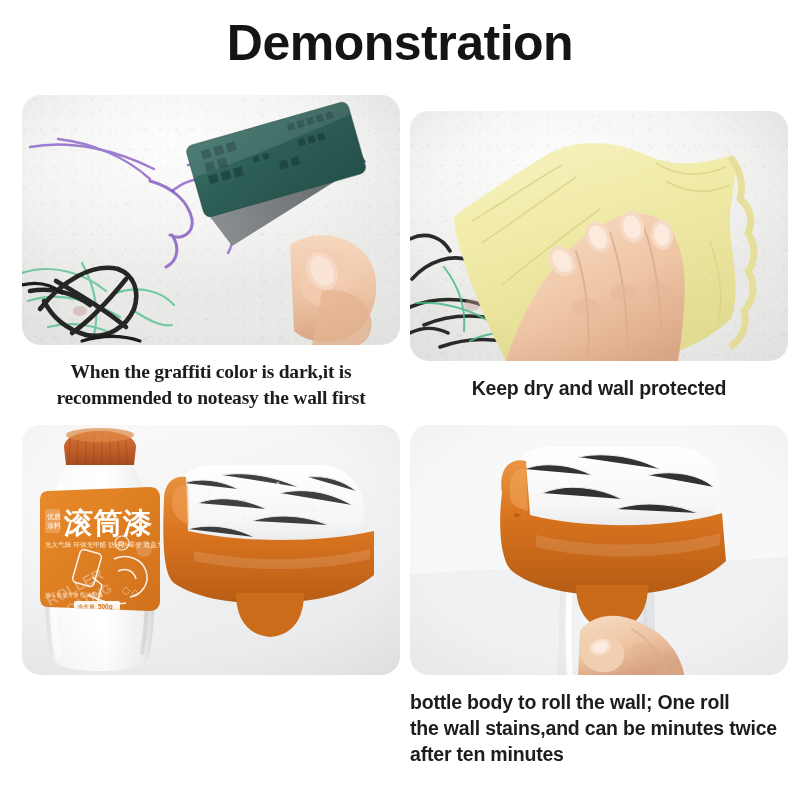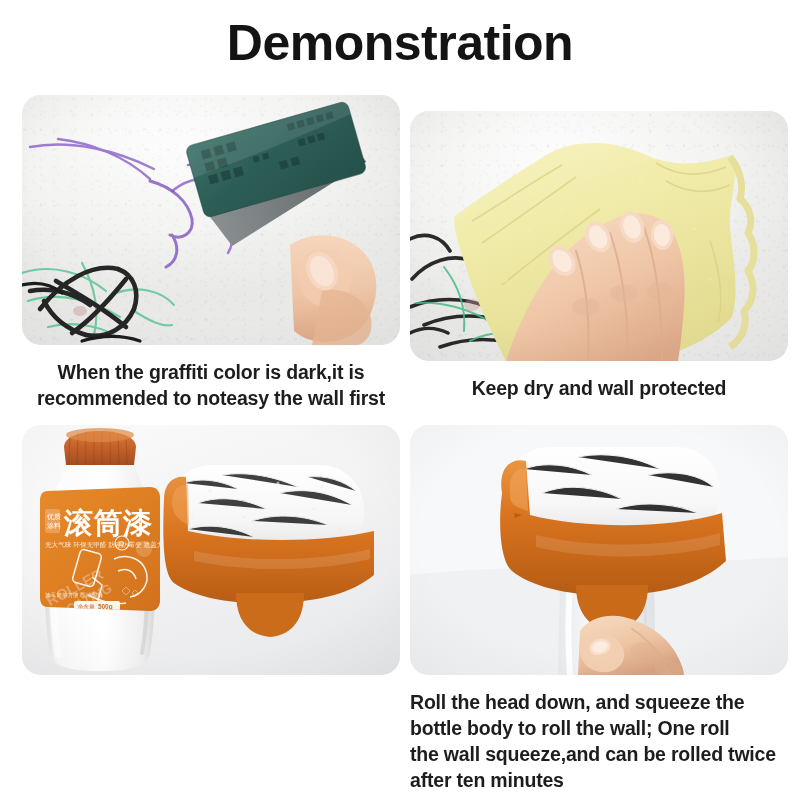--- a/index.html
+++ b/index.html
@@ -41,21 +41,21 @@
     top: 95px;
     left: 0;
     width: 800px;
     height: 705px;
   }
 
   .cell {
     position: absolute;
     width: 378px;
   }
-  .cell-tl { left: 22px;  top: 0px; }
+  .cell-tl { left: 22px;  top: 0px; font-family: Liberation Serif, serif; }
   .cell-tr { left: 410px; top: 16px; }
   .cell-bl { left: 22px;  top: 330px; }
   .cell-br { left: 410px; top: 330px; }
 
   .photo {
     position: relative;
     width: 378px;
     height: 250px;
     border-radius: 19px;
     overflow: hidden;
@@ -579,21 +579,20 @@
             <g fill="#dfb08d" opacity="0.4">
               <ellipse cx="236" cy="228" rx="16" ry="10" transform="rotate(18 236 228)"></ellipse>
               <ellipse cx="258" cy="244" rx="14" ry="9" transform="rotate(18 258 244)"></ellipse>
             </g>
             <path d="M222 204 C238 214, 252 230, 258 248" stroke="#ddae8c" stroke-width="2" fill="none" opacity="0.7" stroke-linecap="round"></path>
           </g>
         </svg>
         <div class="vignette"></div>
       </div>
       <div class="caption left">
-        <span class="ln">Roll the head down, and squeeze the</span>
         <span class="ln">bottle body to roll the wall; One roll</span>
-        <span class="ln">the wall squeeze,and can be rolled twice</span>
+        <span class="ln">the wall stains,and can be minutes twice</span>
         <span class="ln">after ten minutes</span>
       </div>
     </div>
 
   </div>
 </div>
 
 </body></html>

